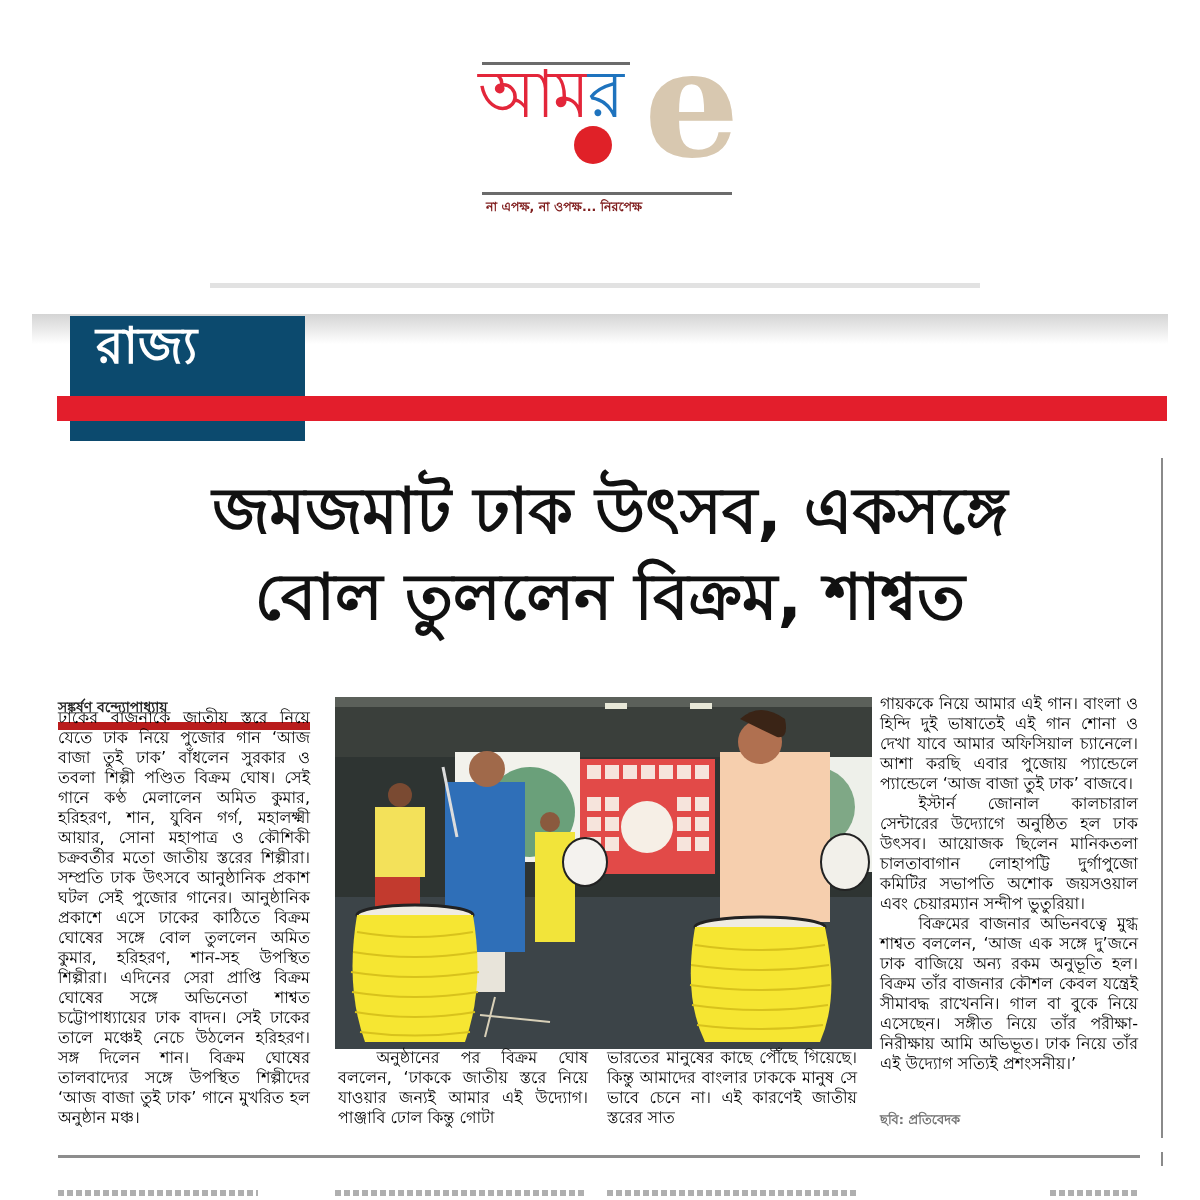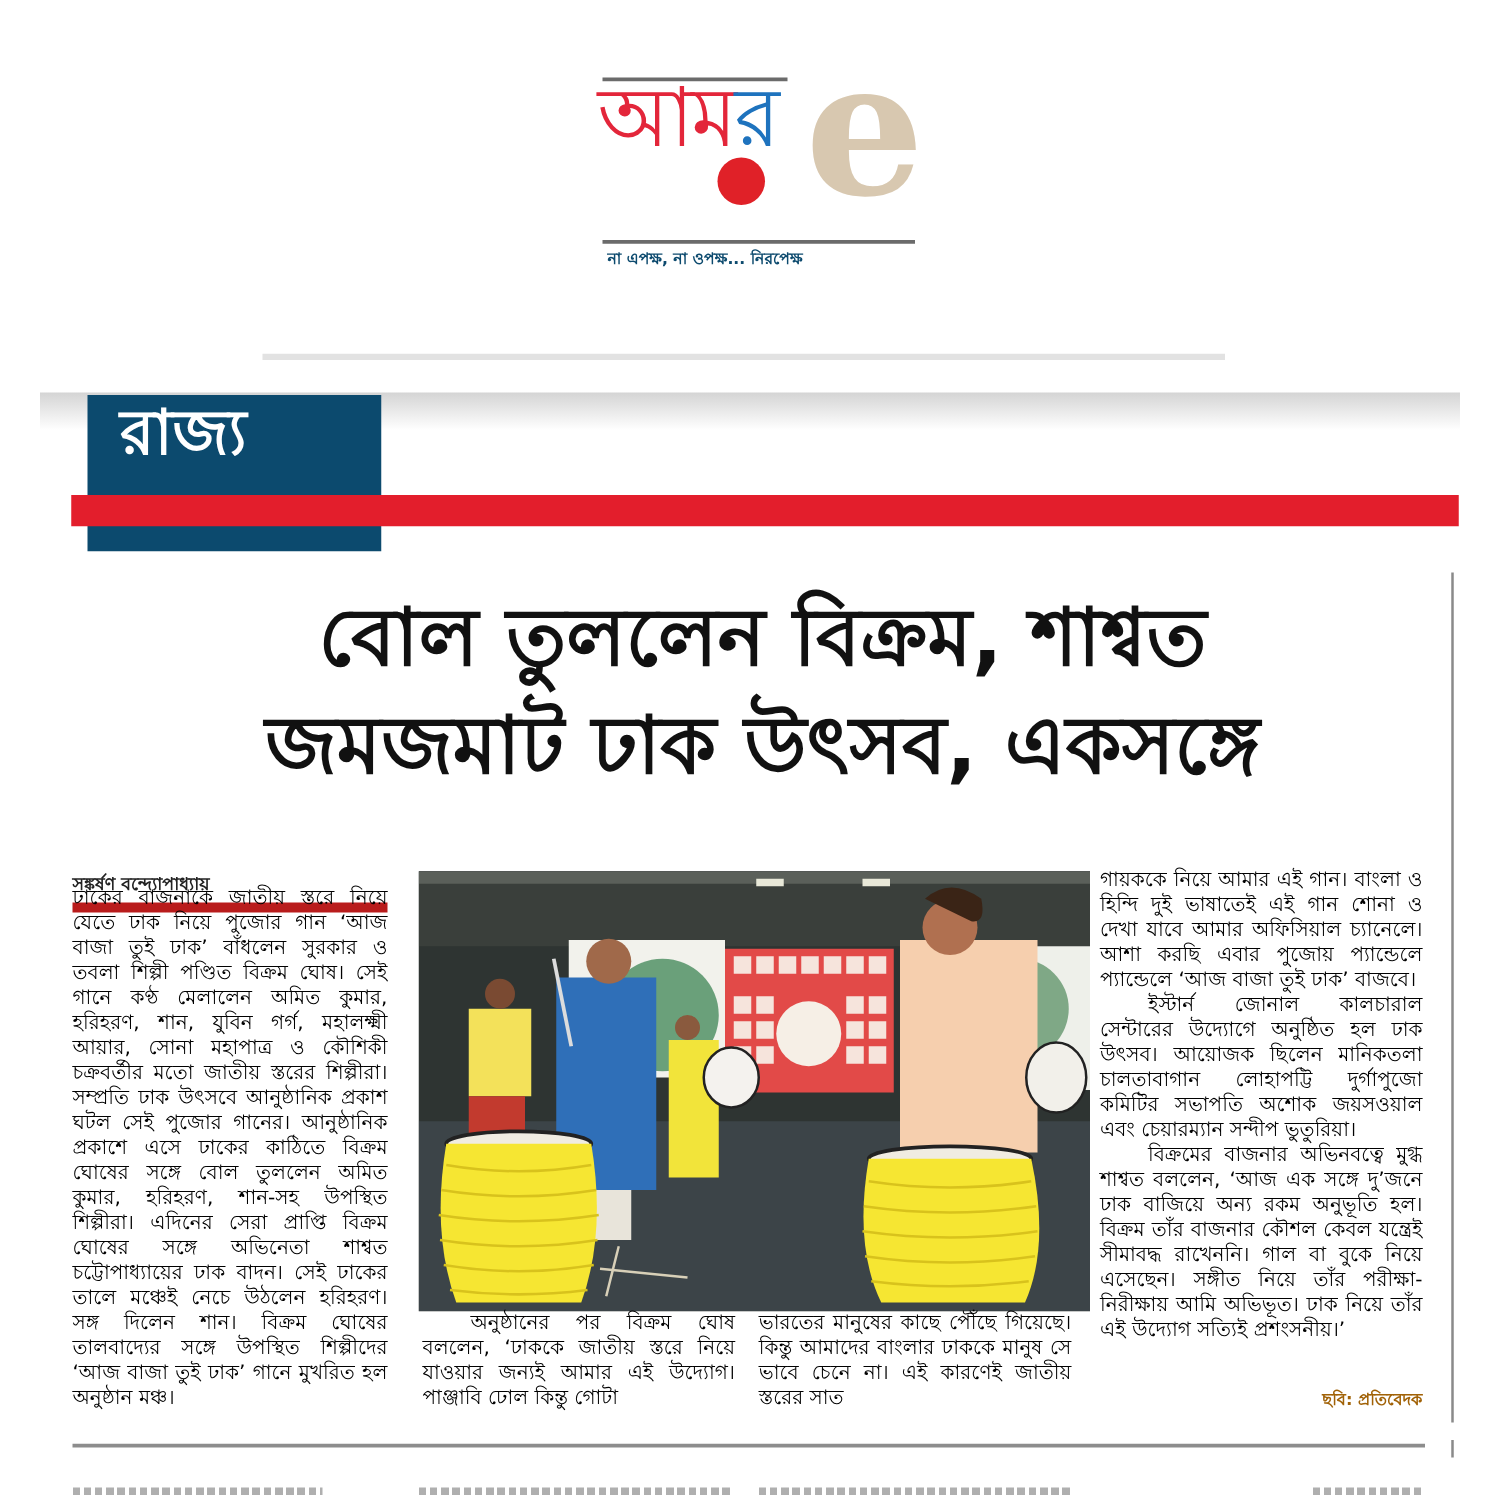--- a/index.html
+++ b/index.html
@@ -9,21 +9,21 @@
   
   .logo { position: absolute; left: 476px; top: 28px; width: 260px; height: 195px; }
   .logo .topline { position: absolute; left: 6px; top: 34px; width: 148px; height: 3px; background: #6b6b6b; }
   .logo .big-e { position: absolute; left: 168px; top: 0px; font-family: "DejaVu Serif", serif; font-size: 150px; line-height: 150px; color: #d8c8b0; font-weight: bold; }
   .logo .word-amar { position: absolute; left: 2px; top: 32px; font-size: 66px; line-height: 70px; font-weight: normal; letter-spacing: -2px; }
   .logo .word-amar .red { color: #e3263a; }
   .logo .word-amar .blue { color: #1e73be; }
   .logo .word-bangla { position: absolute; left: 10px; top: 92px; font-size: 74px; line-height: 80px; font-weight: bold; color: #c8b49a; letter-spacing: 6px; }
   .logo .dot { position: absolute; left: 98px; top: 98px; width: 38px; height: 38px; border-radius: 50%; background: #e02128; }
   .logo .bottomline { position: absolute; left: 6px; top: 164px; width: 250px; height: 3px; background: #6b6b6b; }
-  .logo .tagline { position: absolute; left: 10px; top: 170px; width: 240px; font-size: 12.5px; font-weight: bold; color: #0c4a6e; white-space: nowrap; }
+  .logo .tagline { position: absolute; left: 10px; top: 170px; width: 240px; font-size: 12.5px; font-weight: bold; color: #7f1d1d; white-space: nowrap; }
 
   .sep-line { position: absolute; left: 210px; top: 283px; width: 770px; height: 5px; background: #e2e2e2; }
 
   
   .section-shadow { position: absolute; left: 32px; top: 314px; width: 1136px; height: 30px; background: linear-gradient(#d4d4d4, #ffffff); }
   .section-tag { position: absolute; left: 70px; top: 316px; width: 235px; height: 125px; background: #0c4a6e; }
   .section-tag span { position: absolute; left: 26px; top: 0px; font-size: 50px; line-height: 60px; font-weight: bold; color: #ffffff; }
   .red-bar { position: absolute; left: 57px; top: 396px; width: 1110px; height: 25px; background: #e31e2c; }
 
   .right-rule { position: absolute; left: 1161px; top: 458px; width: 2px; height: 680px; background: #8a8a8a; }
@@ -35,21 +35,21 @@
   
   .col { position: absolute; font-size: 16px; line-height: 20px; color: #000000; text-align: justify; }
   .col p { margin: 0; }
   .col .indent { text-indent: 2.4em; }
   .col-1 { left: 58px; top: 708px; width: 252px; }
   .byline { position: absolute; left: 58px; top: 696px; width: 252px; font-size: 14px; font-weight: bold; color: #222; padding-bottom: 2px; border-bottom: 8px solid #b91c1c; }
 
   .col-2 { left: 338px; top: 1048px; width: 250px; }
   .col-3 { left: 607px; top: 1048px; width: 250px; }
   .col-4 { left: 880px; top: 694px; width: 258px; }
-  .credit { position: absolute; left: 880px; top: 1110px; width: 258px; text-align: right; font-size: 13px; font-weight: bold; color: #a16207; }
+  .credit { position: absolute; left: 880px; top: 1110px; width: 258px; font-size: 13px; font-weight: bold; color: #737373; }
 
   
   .photo { position: absolute; left: 335px; top: 697px; width: 537px; height: 352px; overflow: hidden; background: #2e3432; }
   .photo svg { display: block; }
 
   .bottom-rule { position: absolute; left: 58px; top: 1155px; width: 1082px; height: 3px; background: #8d8d8d; }
   .ghost-row { position: absolute; top: 1190px; height: 6px; background: repeating-linear-gradient(90deg, #7a7a7a 0 6px, transparent 6px 9px); opacity: 0.6; }
 </style>
 </head>
 <body>
@@ -70,22 +70,22 @@
 <div class="section-shadow"></div>
 <div class="section-tag">
   <span>রাজ্য</span>
 </div>
 <div class="red-bar"></div>
 
 <div class="right-rule"></div>
 <div class="right-rule-stub"></div>
 
 <h1 class="headline">
+  <div>জমজমাট ঢাক উৎসব, একসঙ্গে</div>
   <div>বোল তুললেন বিক্রম, শাশ্বত</div>
-  <div>জমজমাট ঢাক উৎসব, একসঙ্গে</div>
 </h1>
 
 <div class="byline">সঙ্কর্ষণ বন্দ্যোপাধ্যায়</div>
 <div class="col col-1">
   <p>ঢাকের বাজনাকে জাতীয় স্তরে নিয়ে যেতে ঢাক নিয়ে পুজোর গান ‘আজ বাজা তুই ঢাক’ বাঁধলেন সুরকার ও তবলা শিল্পী পণ্ডিত বিক্রম ঘোষ। সেই গানে কণ্ঠ মেলালেন অমিত কুমার, হরিহরণ, শান, যুবিন গর্গ, মহালক্ষ্মী আয়ার, সোনা মহাপাত্র ও কৌশিকী চক্রবর্তীর মতো জাতীয় স্তরের শিল্পীরা। সম্প্রতি ঢাক উৎসবে আনুষ্ঠানিক প্রকাশ ঘটল সেই পুজোর গানের। আনুষ্ঠানিক প্রকাশে এসে ঢাকের কাঠিতে বিক্রম ঘোষের সঙ্গে বোল তুললেন অমিত কুমার, হরিহরণ, শান-সহ উপস্থিত শিল্পীরা। এদিনের সেরা প্রাপ্তি বিক্রম ঘোষের সঙ্গে অভিনেতা শাশ্বত চট্টোপাধ্যায়ের ঢাক বাদন। সেই ঢাকের তালে মঞ্চেই নেচে উঠলেন হরিহরণ। সঙ্গ দিলেন শান। বিক্রম ঘোষের তালবাদ্যের সঙ্গে উপস্থিত শিল্পীদের ‘আজ বাজা তুই ঢাক’ গানে মুখরিত হল অনুষ্ঠান মঞ্চ।</p>
 </div>
 
 <div class="photo">
   <svg width="537" height="352" viewBox="0 0 537 352">
 

